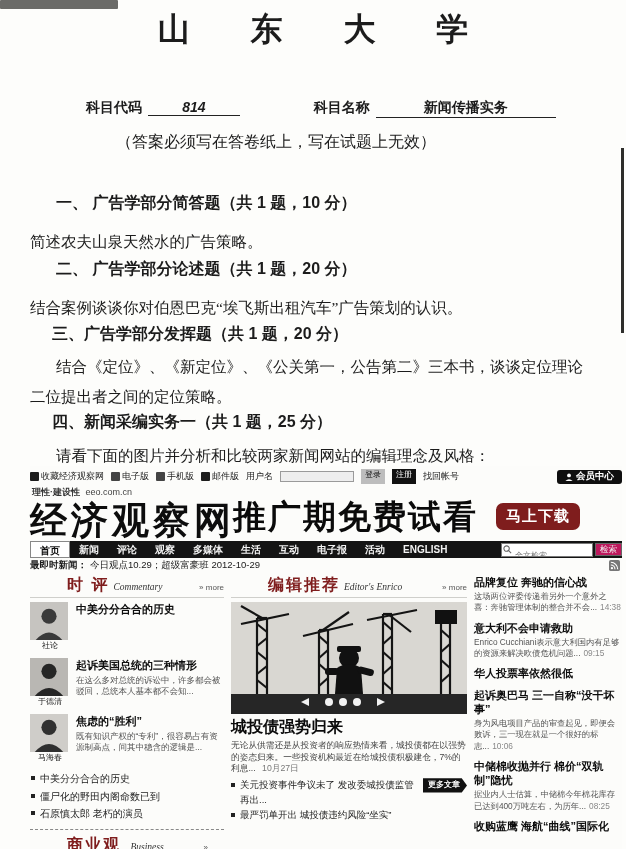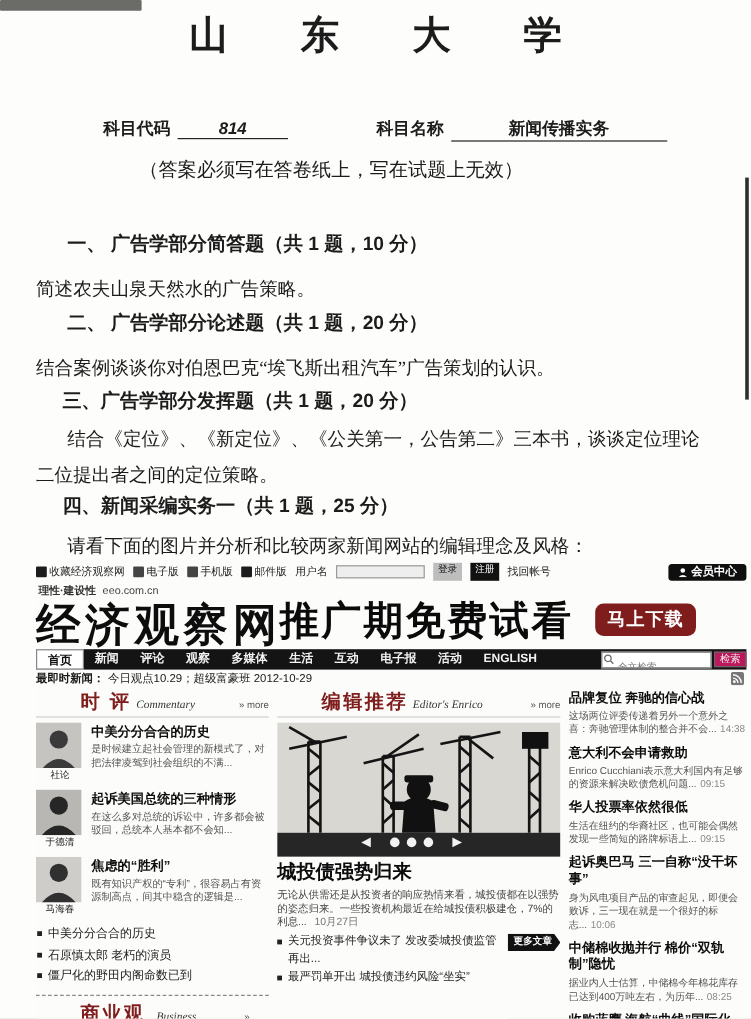--- a/index.html
+++ b/index.html
@@ -217,21 +217,20 @@
         <div class="c-item">
           <span class="ava-wrap">
             <svg class="avatar" viewBox="0 0 40 40">
                 <rect width="40" height="40" fill="#c6c4c0"></rect>
                 <circle cx="20" cy="15" r="8" fill="#3a3a3a"></circle>
                 <path d="M6 40 Q20 24 34 40 Z" fill="#3a3a3a"></path>
               </svg>
             <span class="ava-name">社论</span></span>
           <span class="c-txt">
             <div class="c-title">中美分分合合的历史</div>
-            <div class="c-snippet">是时候建立起社会管理的新模式了，对把法律凌驾到社会组织的不满...</div>
             </span>
         </div>
 
         <div class="c-item">
           <span class="ava-wrap">
             <svg class="avatar" viewBox="0 0 40 40">
                 <rect width="40" height="40" fill="#b9b7b3"></rect>
                 <circle cx="20" cy="14" r="8" fill="#262626"></circle>
                 <path d="M5 40 Q20 23 35 40 Z" fill="#262626"></path>
               </svg>
@@ -251,22 +250,22 @@
               </svg>
             <span class="ava-name">马海春</span></span>
           <span class="c-txt">
             <div class="c-title">焦虑的“胜利”</div>
             <div class="c-snippet">既有知识产权的“专利”，很容易占有资源制高点，间其中稳含的逻辑是...</div>
             </span>
         </div>
 
         <ul class="blt">
           <li>中美分分合合的历史</li>
+          <li>僵尸化的野田内阁命数已到</li>
           <li>石原慎太郎 老朽的演员</li>
-          <li>僵尸化的野田内阁命数已到</li>
         </ul>
 
         <div class="dash-div"></div>
 
         <div class="sec-head">
           <span class="sec-cn">商业观察</span>
           <span class="sec-en">Business Perspectives</span>
           <span class="sec-more">» more</span>
         </div>
 
@@ -359,21 +358,20 @@
         <div class="r-item">
           <div class="r-title">品牌复位 奔驰的信心战</div>
           <div class="r-snip"><span>这场两位评委传递着另外一个意外之喜：奔驰管理体制的整合并不会...</span><span class="r-time">14:38</span></div>
         </div>
         <div class="r-item">
           <div class="r-title">意大利不会申请救助</div>
           <div class="r-snip"><span>Enrico Cucchiani表示意大利国内有足够的资源来解决欧债危机问题...</span><span class="r-time">09:15</span></div>
         </div>
         <div class="r-item">
           <div class="r-title">华人投票率依然很低</div>
-          <div class="r-snip"><span>生活在纽约的华裔社区，也可能会偶然发现一些简短的路牌标语上...</span><span class="r-time">09:15</span></div>
         </div>
         <div class="r-item">
           <div class="r-title">起诉奥巴马 三一自称“没干坏事”</div>
           <div class="r-snip"><span>身为风电项目产品的审查起见，即便会败诉，三一现在就是一个很好的标志...</span><span class="r-time">10:06</span></div>
         </div>
         <div class="r-item">
           <div class="r-title">中储棉收抛并行 棉价“双轨制”隐忧</div>
           <div class="r-snip"><span>据业内人士估算，中储棉今年棉花库存已达到400万吨左右，为历年...</span><span class="r-time">08:25</span></div>
         </div>
         <div class="r-item">

